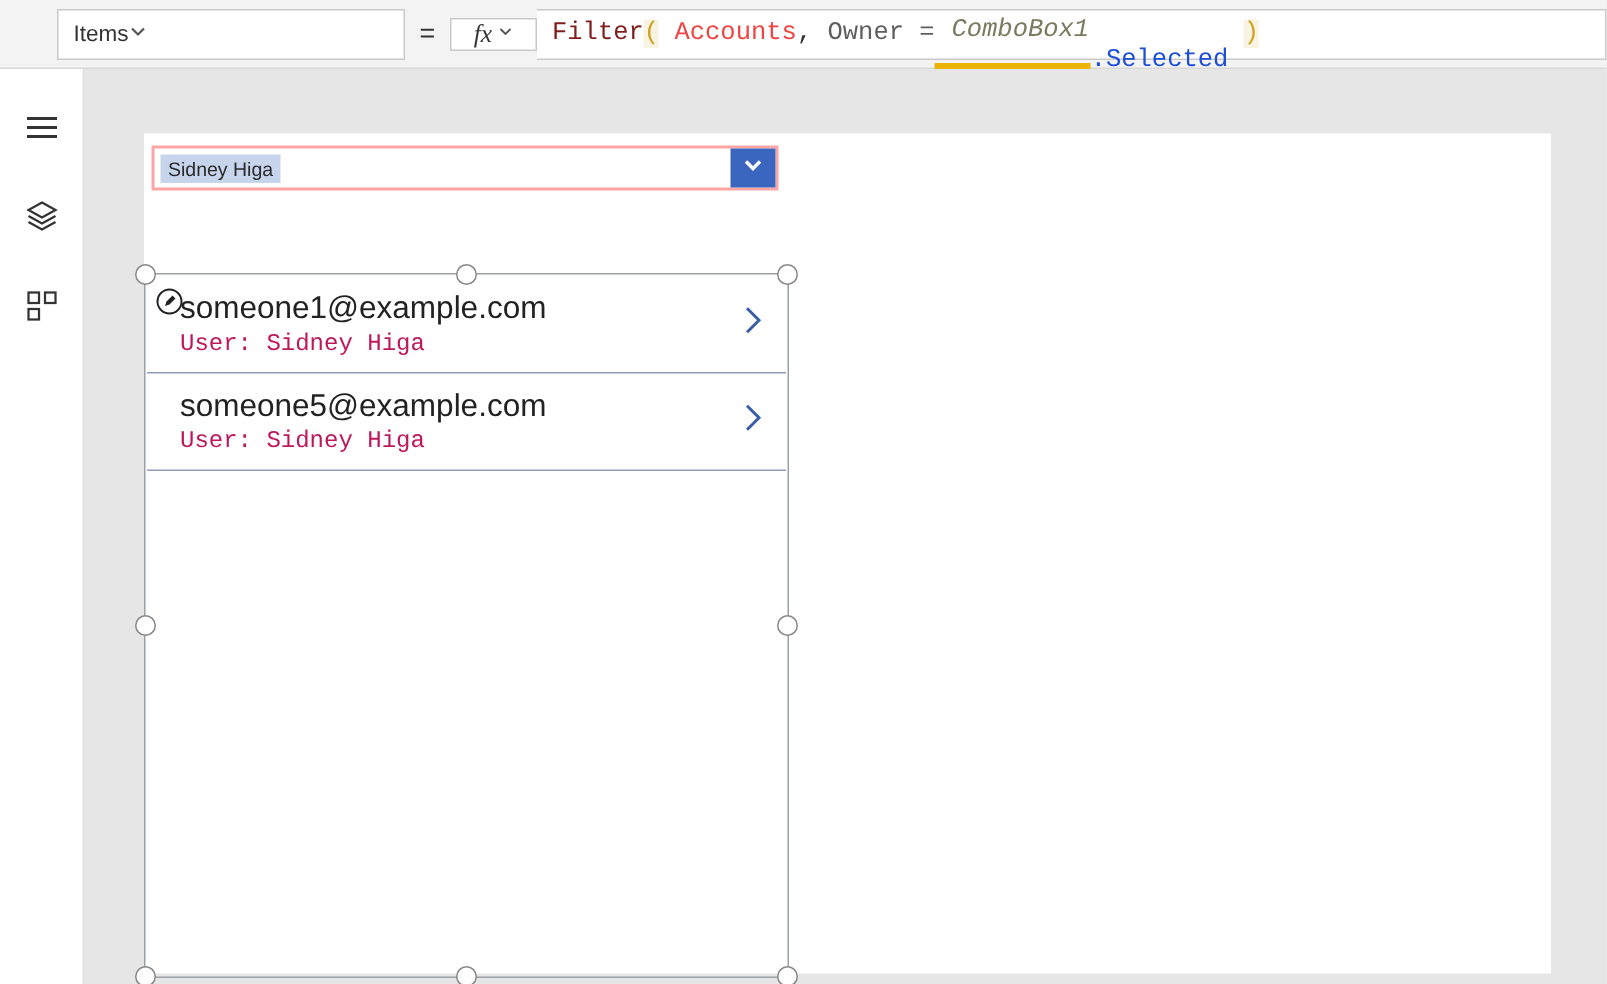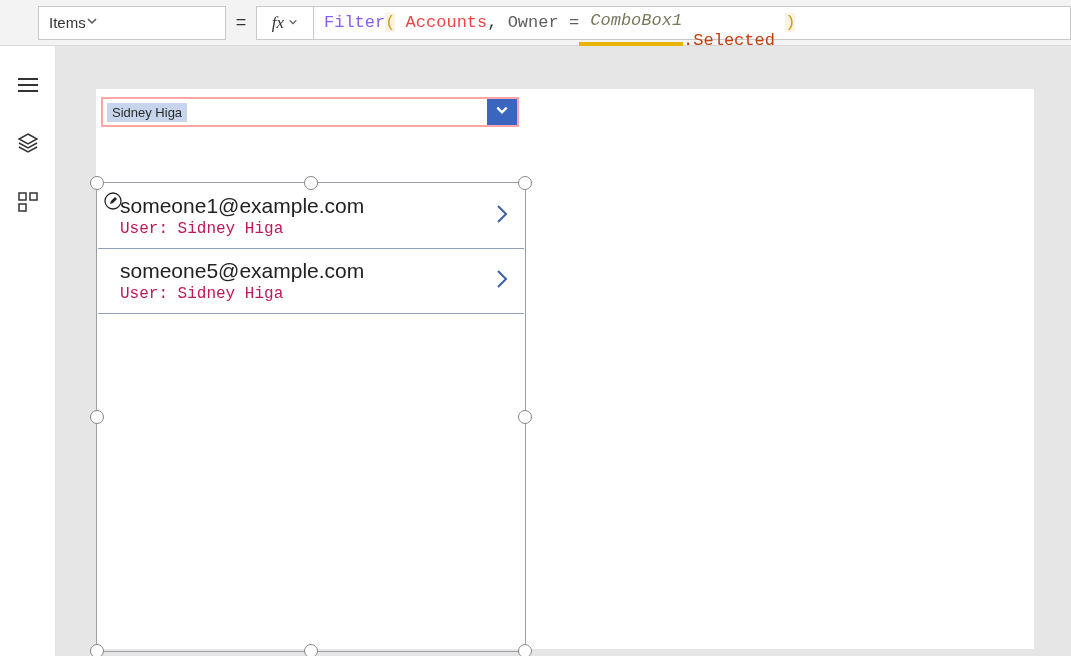--- a/index.html
+++ b/index.html
@@ -5,45 +5,45 @@
   * { box-sizing: border-box; margin: 0; padding: 0; }
   html, body { width: 1071px; height: 656px; font-family: "Segoe UI", Arial, sans-serif; background: #e6e6e6; }
 
   
   .topbar {
     position: absolute; left: 0; top: 0; width: 1071px; height: 46px;
     background: #f3f3f3; border-bottom: 1px solid #d9d9d9;
     display: flex; align-items: center;
   }
   .prop-dropdown {
-    margin-left: 38px; width: 188px; height: 34px; background: #fff;
+    margin-left: 38px; width: 232px; height: 34px; background: #fff;
     border: 1px solid #c9c9c9; display: flex; align-items: center; 
     padding: 0 10px; font-size: 15px; color: #333;
   }
   .prop-dropdown .chev { font-size: 13px; color: #555; }
   .equals { width: 30px; text-align: center; font-size: 18px; color: #333; }
   .fx-box {
-    width: 58px; height: 34px; background: #fff; border: 1px solid #c9c9c9;
+    width: 58px; height: 22px; background: #fff; border: 1px solid #c9c9c9;
     display: flex; align-items: center; justify-content: center; gap: 4px;
     font-style: italic; font-family: "Times New Roman", serif; font-size: 17px; color: #333;
   }
   .fx-box .chev { font-style: normal; font-size: 11px; color: #555; font-family: "Segoe UI", Arial, sans-serif; }
   .formula-input {
     flex: 1; height: 34px; background: #fff; border: 1px solid #c9c9c9; border-left: none;
     display: flex; align-items: center; padding: 0 10px;
     font-family: Consolas, "Courier New", monospace; font-size: 17px; color: #333;
     white-space: pre;
   }
-  .tok-fn   { color: #8b5cf6; }
+  .tok-fn   { color: #7f1d1d; }
   .tok-paren{ color: #d0a020; background: rgba(208,160,32,0.12); }
   .tok-tbl  { color: #ef4444; }
   .tok-comma{ color: #333; }
   .tok-field{ color: #5e5e5e; }
   .tok-ref  { color: #7a7a5e; font-style: italic; border-top: 1px solid #1f8f6a; border-bottom: 6px solid #eab308; padding: 12px 1px; }
-  .tok-prop { color: #c2410c; margin-top: 36px; }
+  .tok-prop { color: #1d4ed8; margin-top: 36px; }
 
   
   .sidebar {
     position: absolute; left: 0; top: 46px; width: 56px; height: 610px;
     background: #fff; border-right: 1px solid #e0e0e0;
     display: flex; flex-direction: column; align-items: center; gap: 34px; padding-top: 30px;
   }
   .sidebar .icon { color: #333; }
 
   

